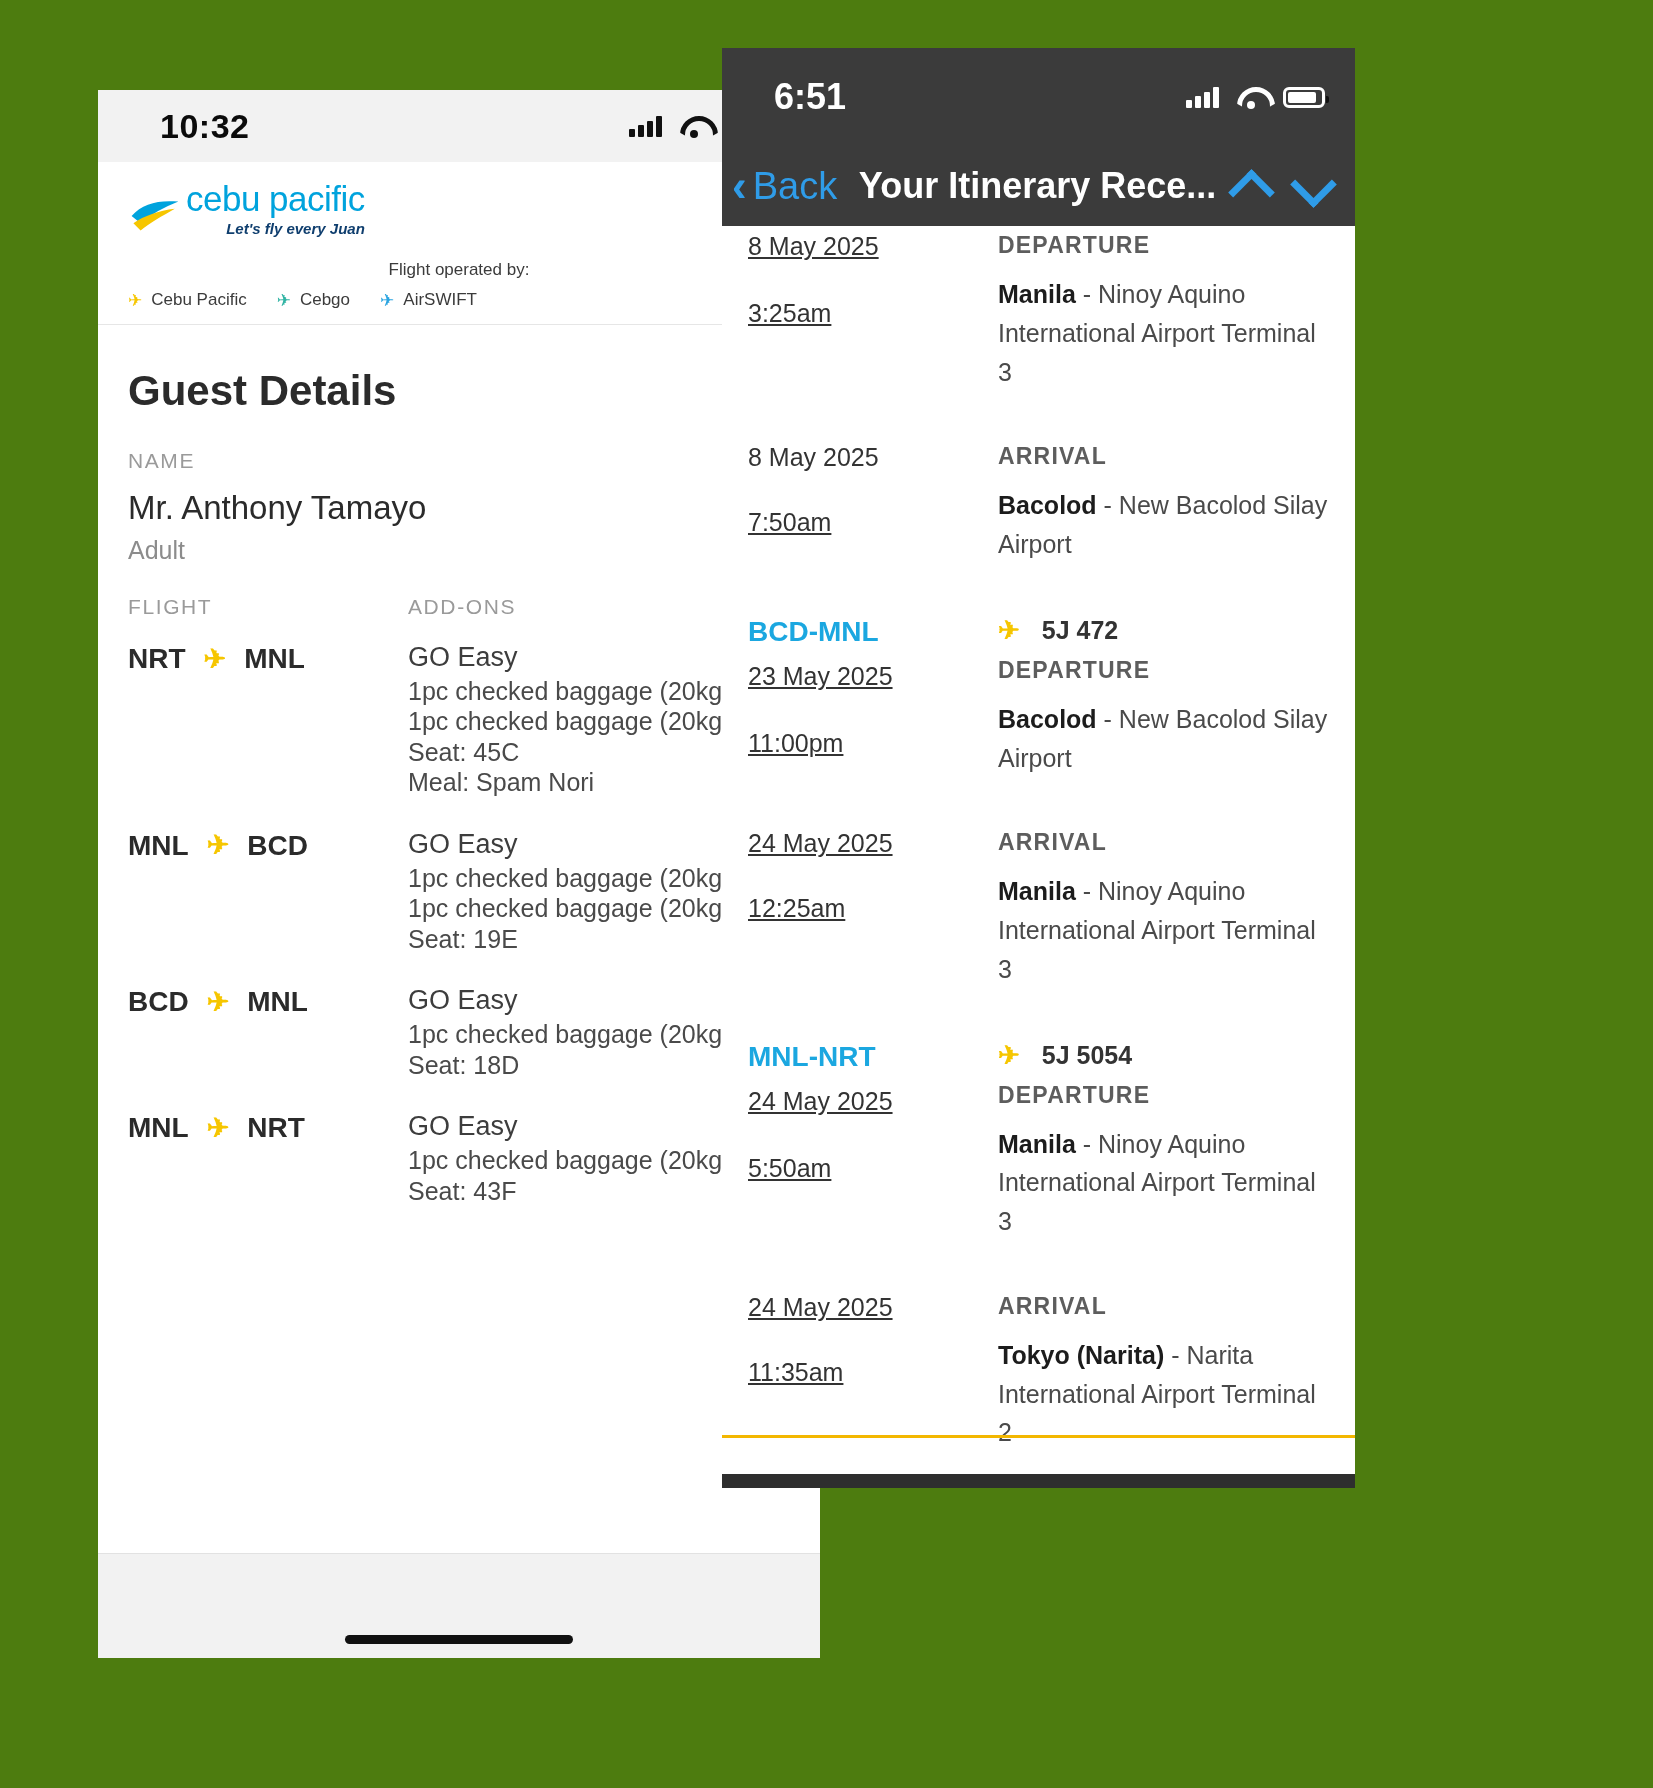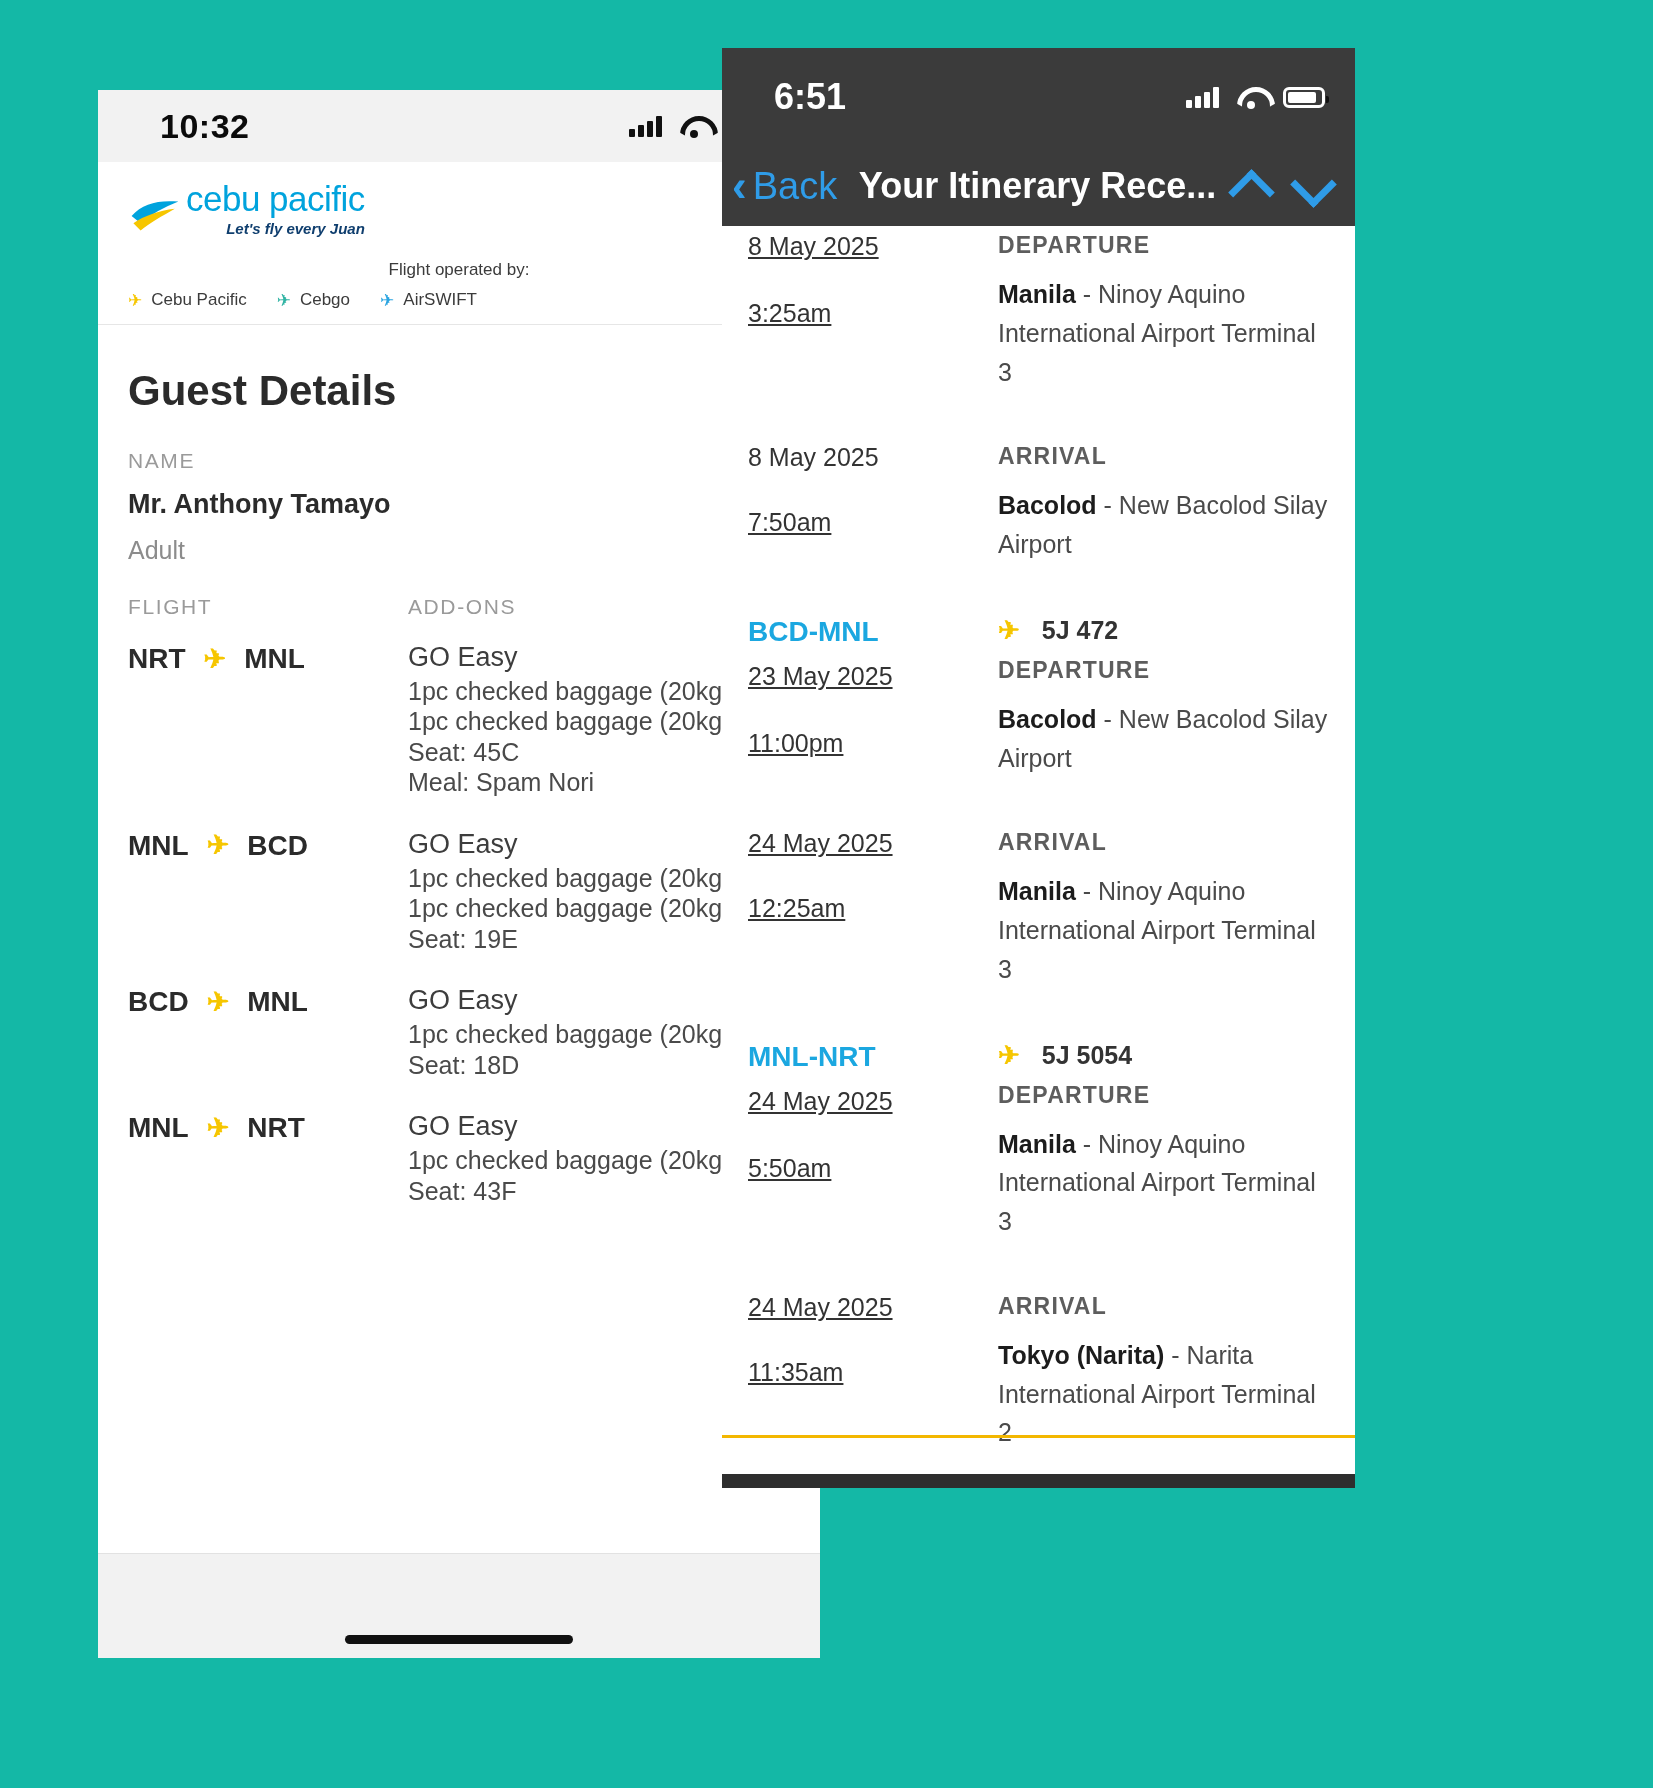--- a/index.html
+++ b/index.html
@@ -6,21 +6,21 @@
     margin: 0;
     padding: 0;
     background: #ffffff;
     font-family: "Liberation Sans", sans-serif;
   }
   #root {
     position: relative;
     width: 1653px;
     height: 1788px;
     overflow: hidden;
-    background: #14b8a6;
+    background: #4d7c0f;
   }
 
   
   .phone-left {
     position: absolute;
     left: 98px;
     top: 90px;
     width: 722px;
     height: 1568px;
     background: #ffffff;
@@ -193,24 +193,24 @@
     color: #2b2b2b;
     margin: 0 0 34px 0;
   }
   .field-label {
     font-size: 21px;
     color: #9a9a9a;
     letter-spacing: 1.6px;
     margin-bottom: 16px;
   }
   .guest-name {
-    font-size: 27px;
-    font-weight: bold;
+    font-size: 33px;
+    font-weight: normal;
     color: #2b2b2b;
-    margin-bottom: 16px;
+    margin-bottom: 9px;
   }
   .guest-type {
     font-size: 25px;
     color: #8c8c8c;
     margin-bottom: 30px;
   }
   .cols-head {
     display: flex;
     margin-bottom: 22px;
   }

